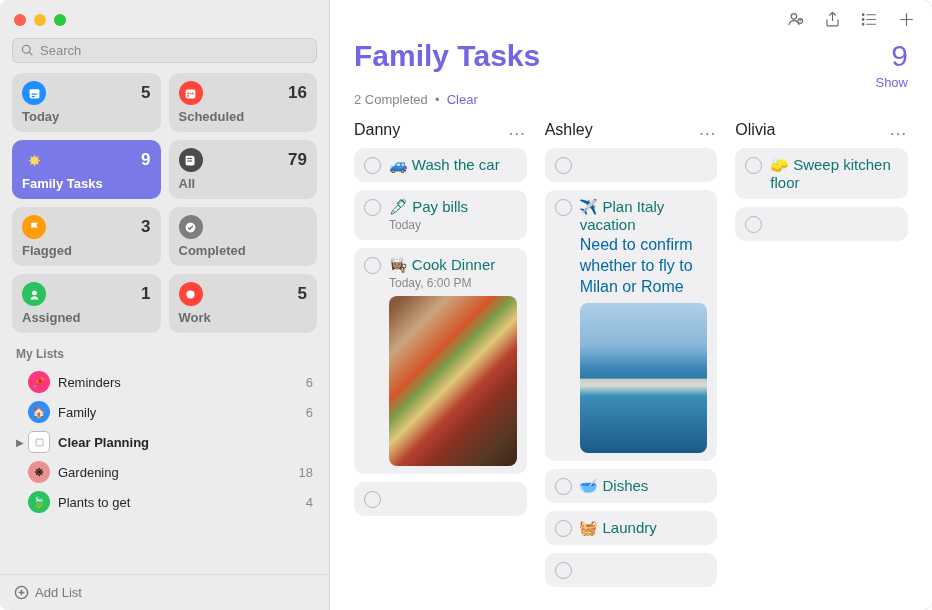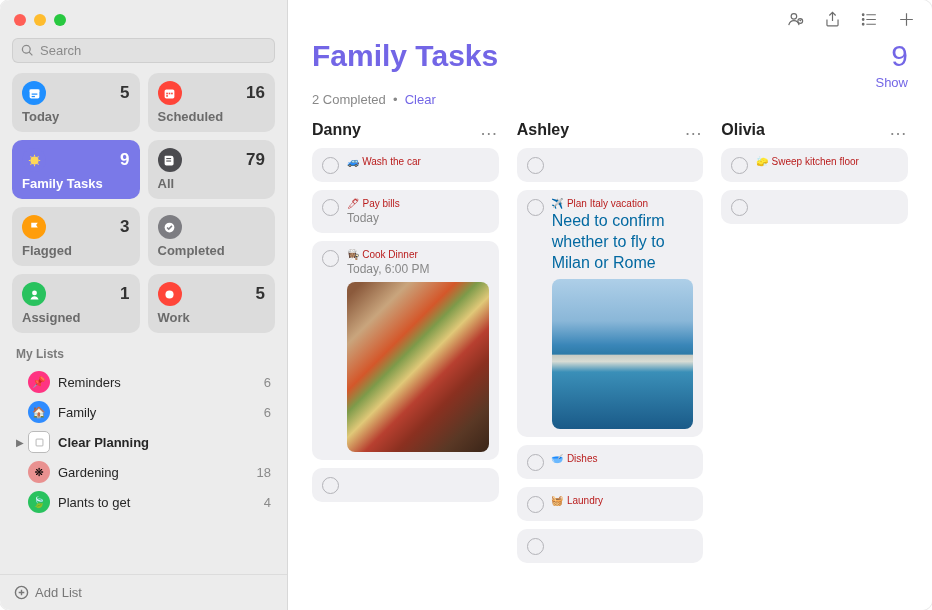--- a/index.html
+++ b/index.html
@@ -1,18 +1,18 @@
 <!DOCTYPE html>
 <html><head>
 <meta charset="utf-8">
 <style>
 *{box-sizing:border-box;margin:0;padding:0;font-family:-apple-system,BlinkMacSystemFont,"Segoe UI",Helvetica,sans-serif}
 body{width:932px;height:610px;overflow:hidden;background:#fff;border-radius:10px;box-shadow:0 0 0 1px rgba(0,0,0,.08)}
 .app{display:flex;height:100%}
-.sidebar{width:288px;background:#ececec;display:flex;flex-direction:column;border-right:1px solid #d8d8d8}
+.sidebar{width:330px;background:#ececec;display:flex;flex-direction:column;border-right:1px solid #d8d8d8}
 .traffic{display:flex;gap:8px;padding:14px 14px 8px}
 .tl{width:12px;height:12px;border-radius:50%}
 .tl.r{background:#ff5f57}.tl.y{background:#febc2e}.tl.g{background:#28c840}
 .search{margin:4px 12px 10px;display:flex;align-items:center;background:#e1e1e1;border:1px solid rgba(0,0,0,.08);border-radius:6px;padding:4px 8px;color:#8a8a8a;font-size:13px}
 .search svg{width:13px;height:13px;margin-right:6px;fill:#8a8a8a}
 .sections{flex:1;overflow:auto;padding:0 12px}
 .grid{display:grid;grid-template-columns:1fr 1fr;gap:8px;margin-bottom:14px}
 .card{background:#dcdcdc;border-radius:10px;padding:8px 10px;cursor:pointer}
 .card.active{background:#7a79e8}
 .card-top{display:flex;justify-content:space-between;align-items:center}
@@ -40,26 +40,26 @@
 .tb svg{width:19px;height:19px;stroke:#6c6c6c;fill:none;stroke-width:1.5}
 .hdr{display:flex;justify-content:space-between;align-items:flex-start;padding:0 24px}
 .hdr h1{color:#7366e6;font-size:30px;font-weight:700}
 .hdr .big{color:#7366e6;font-size:30px;font-weight:500;text-align:right}
 .hdr .show{color:#7366e6;font-size:13px;cursor:pointer;text-align:right;margin-top:2px}
 .sub{padding:2px 24px 12px;font-size:13px;color:#888}
 .sub span.clear{color:#7366e6;cursor:pointer}
 .cols{display:flex;gap:18px;padding:0 24px 18px;overflow:auto;flex:1}
 .col{flex:1;min-width:0}
 .ch{display:flex;justify-content:space-between;align-items:center;margin-bottom:8px}
-.ch .nm{font-size:16px;font-weight:700;color:#222}
+.ch .nm{font-size:16px;font-weight:400;color:#222}
 .ch .more{color:#888;font-size:18px;cursor:pointer;letter-spacing:1px}
 .task{background:#f0f0f3;border-radius:10px;padding:8px 10px;margin-bottom:8px;display:flex;gap:8px}
 .task .rb{width:17px;height:17px;border:1.5px solid #b3b3b8;border-radius:50%;flex-shrink:0;margin-top:1px;cursor:pointer}
 .task .body{flex:1;min-width:0}
-.task .tt{font-size:10px;color:#b91c1c}
+.task .tt{font-size:15px;color:#0f766e}
 .task .meta{font-size:12px;color:#888;margin-top:2px}
 .task .note{font-size:16px;color:#0369a1;margin-top:2px;line-height:1.3}
 .task.empty .tt{min-height:16px}
 .thumb{width:100%;border-radius:8px;margin-top:6px;overflow:hidden}
 .thumb.a{height:170px;background:linear-gradient(135deg,#8b5a3c 5%,#c9a57d 20%,#d4572a 35%,#7d9b4a 42%,#e0c878 50%,#b84030 60%,#8b3020 70%,#5a3825 85%,#3a2518 100%)}
 .thumb.b{height:150px;background:linear-gradient(180deg,#aecfe8 0%,#8ab7d8 28%,#3a86b8 44%,#2d7ba8 50%,#c8ccc4 51%,#d8dcd4 55%,#3a8fb8 62%,#1a5a88 100%)}
 .thumb.c{height:160px;background:radial-gradient(ellipse 60% 45% at 50% 42%,#3a3028 0%,#4a4038 25%,transparent 50%),linear-gradient(160deg,#ede4d6 0%,#d8cab5 20%,#bfae94 40%,#a89578 55%,#d0c3ab 70%,#e0d5c0 85%,#c5b598 100%)}
 </style>
 </head>
 <body>

